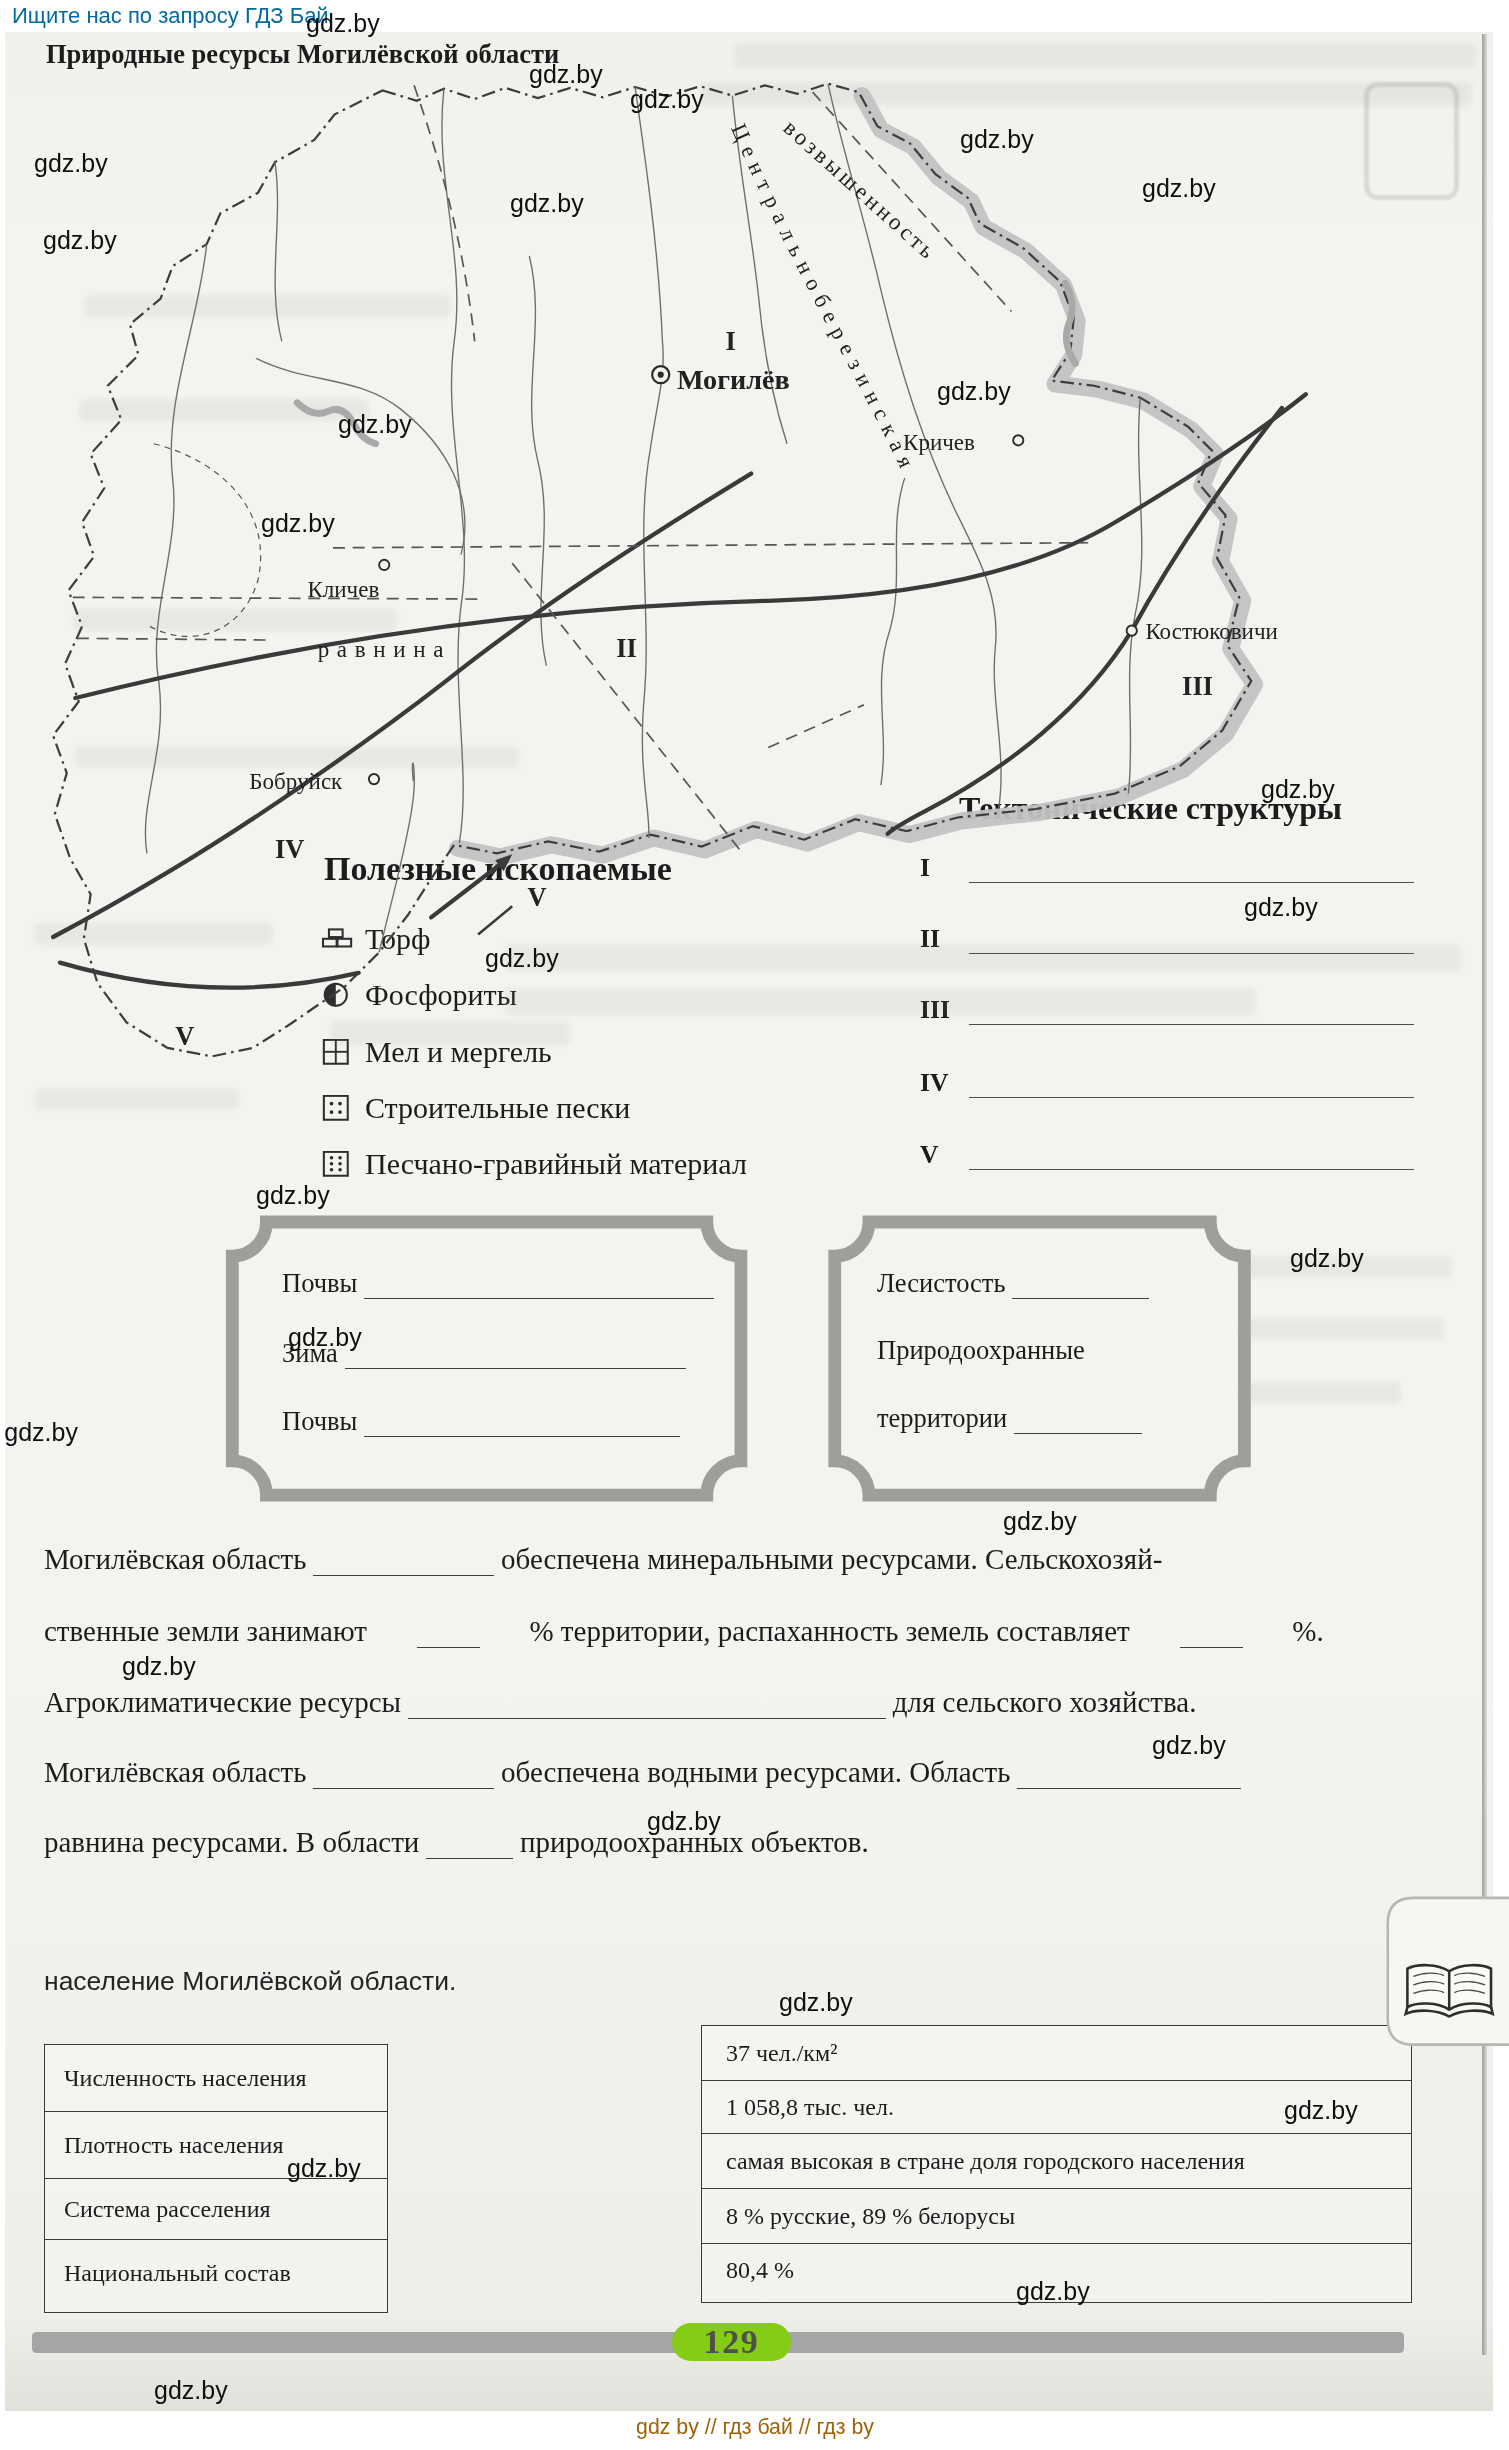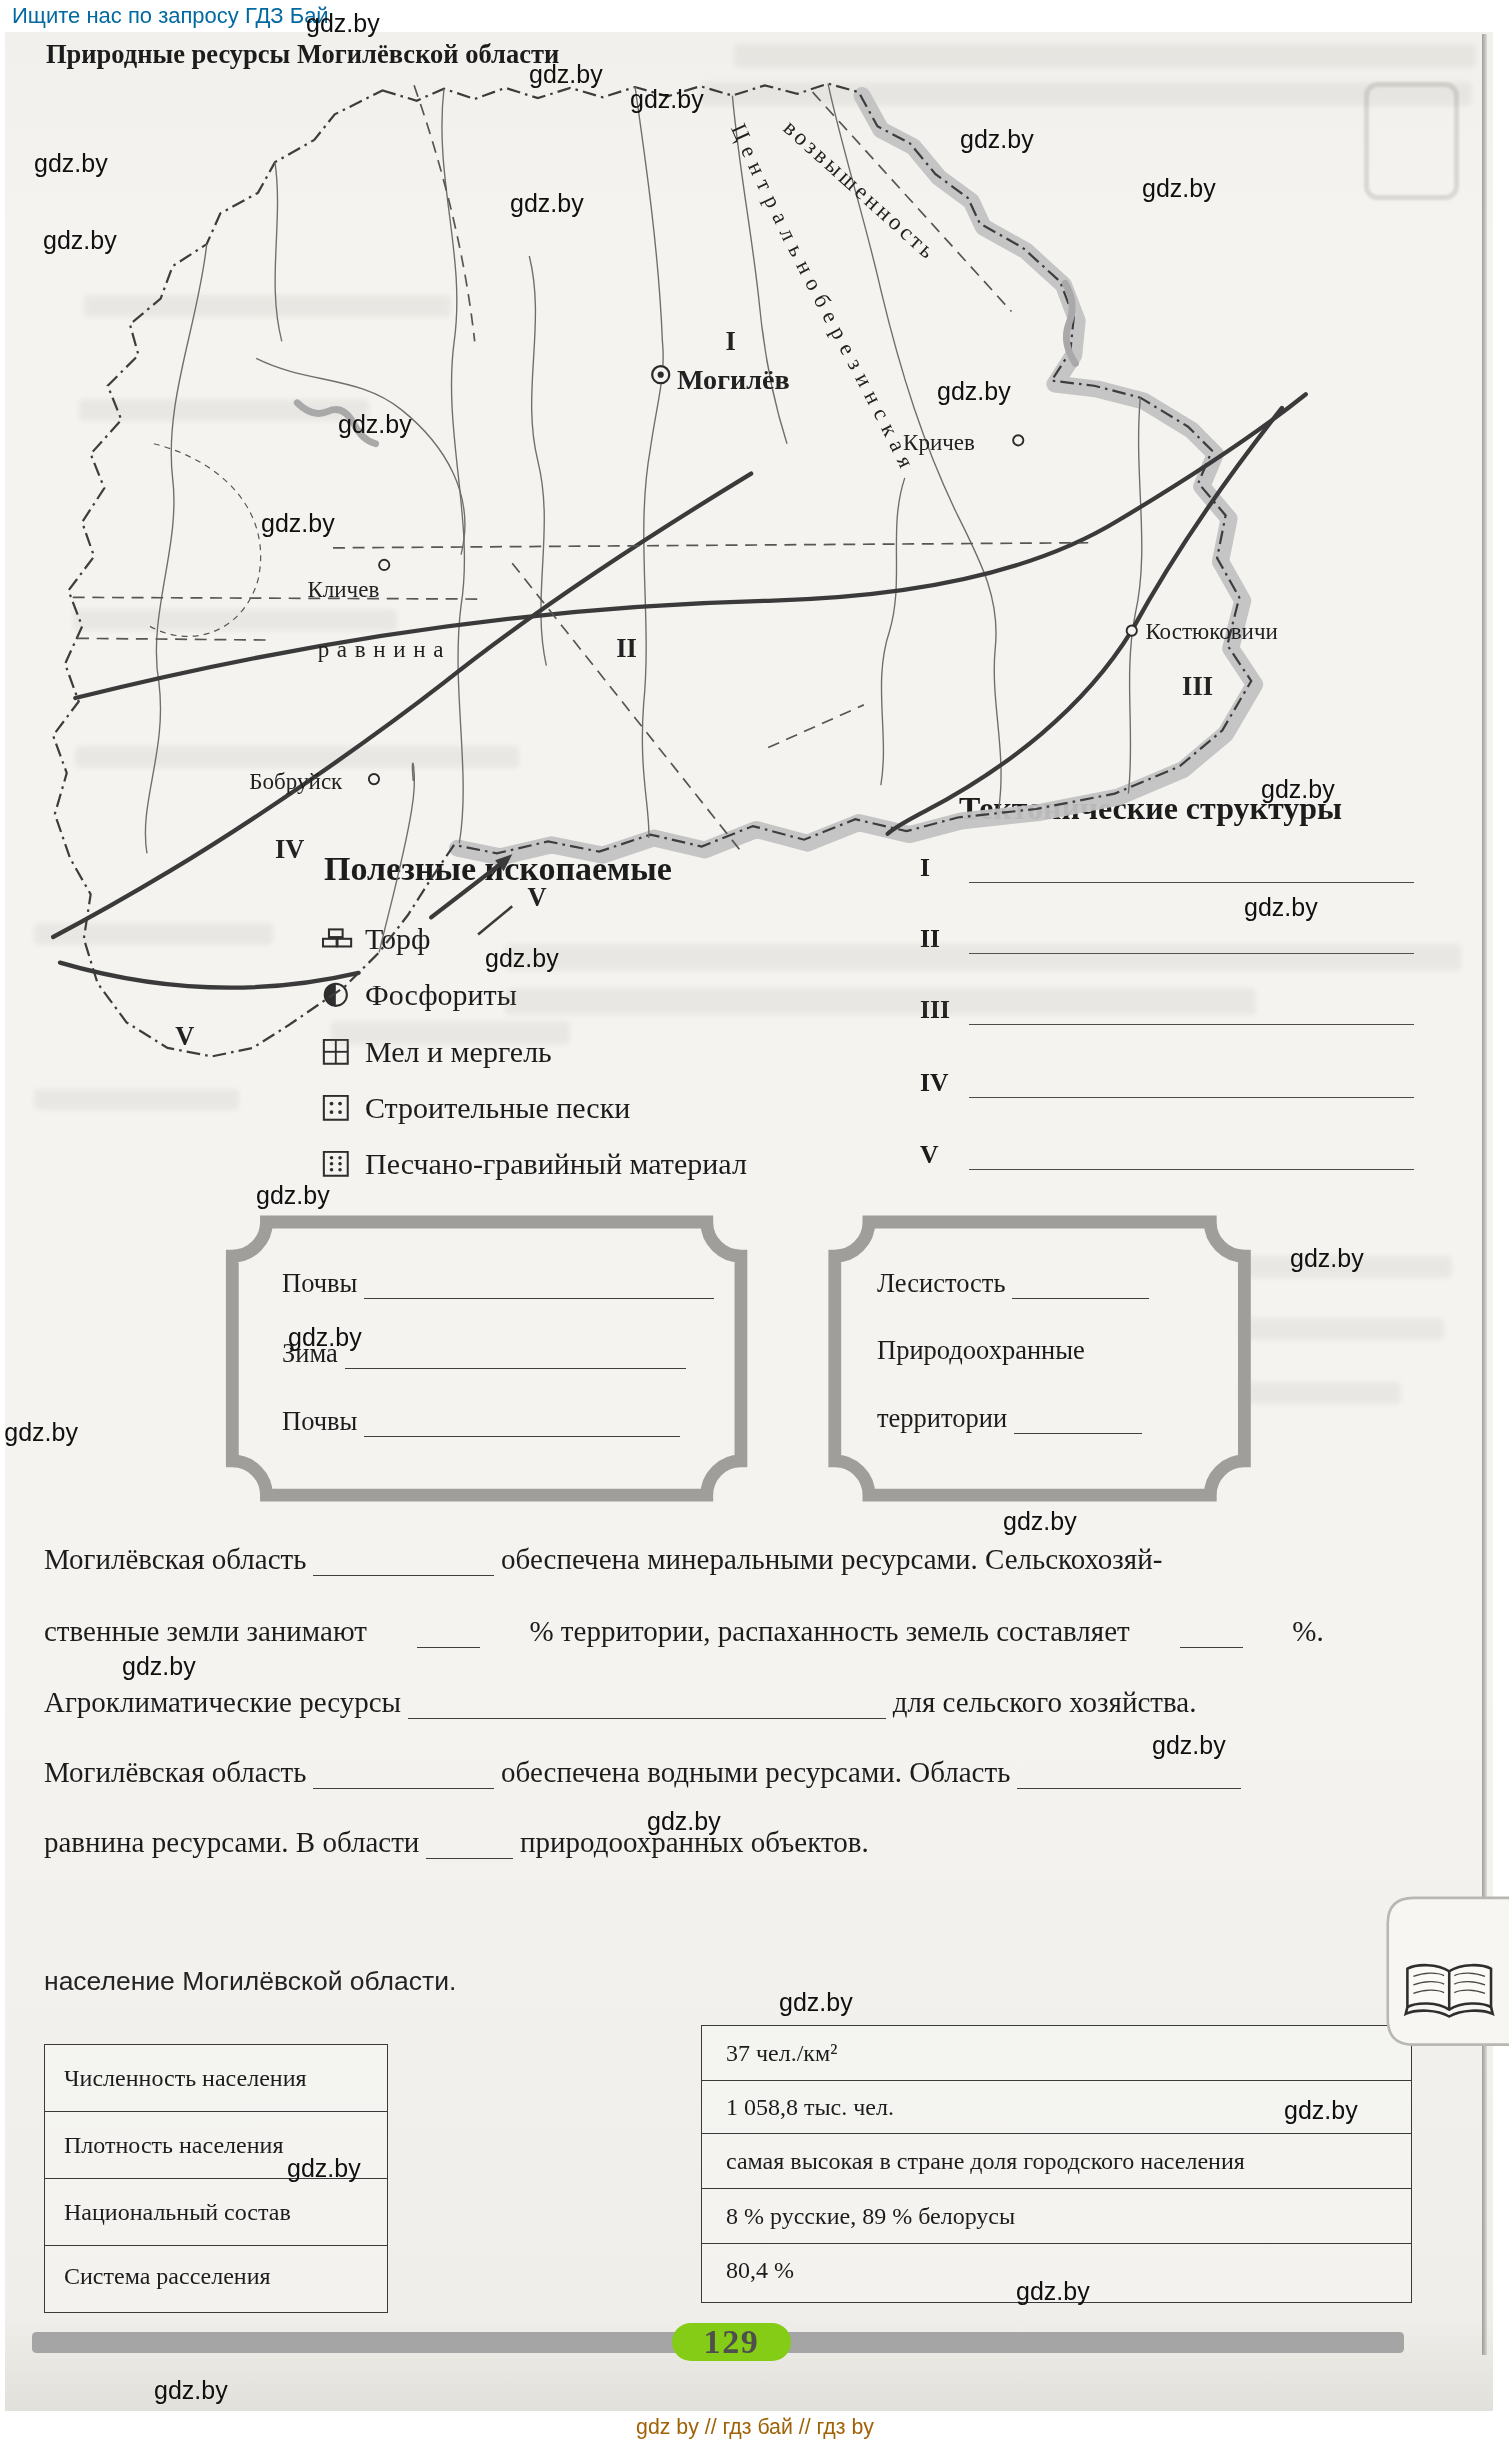--- a/index.html
+++ b/index.html
@@ -323,22 +323,22 @@
         <span class="t">природоохранных объектов.</span>
       </div>
     </div>
 
   <div class="task-line" style="left:44px;top:1966px">население Могилёвской области.</div>
   <div class="para-mark" style="left:1410px;top:1918px">§ 50</div>
 
   <div class="tbl" style="left:44px;top:2044px;width:342px;height:267px">
     <div class="row" style="height:67px;padding-left:19px">Численность населения</div>
     <div class="row" style="height:67px;padding-left:19px">Плотность населения</div>
+    <div class="row" style="height:61px;padding-left:19px">Система расселения</div>
     <div class="row" style="height:67px;padding-left:19px">Национальный состав</div>
-    <div class="row" style="height:61px;padding-left:19px">Система расселения</div>
   </div>
   <div class="tbl" style="left:701px;top:2025px;width:709px;height:276px">
     <div class="row" style="height:55px;padding-left:24px">37 чел./км²</div>
     <div class="row" style="height:53px;padding-left:24px">1 058,8 тыс. чел.</div>
     <div class="row" style="height:55px;padding-left:24px">самая высокая в стране доля городского населения</div>
     <div class="row" style="height:55px;padding-left:24px">8 % русские, 89 % белорусы</div>
     <div class="row" style="height:52px;padding-left:24px">80,4 %</div>
   </div>
 
   <div class="pgbar"></div>

